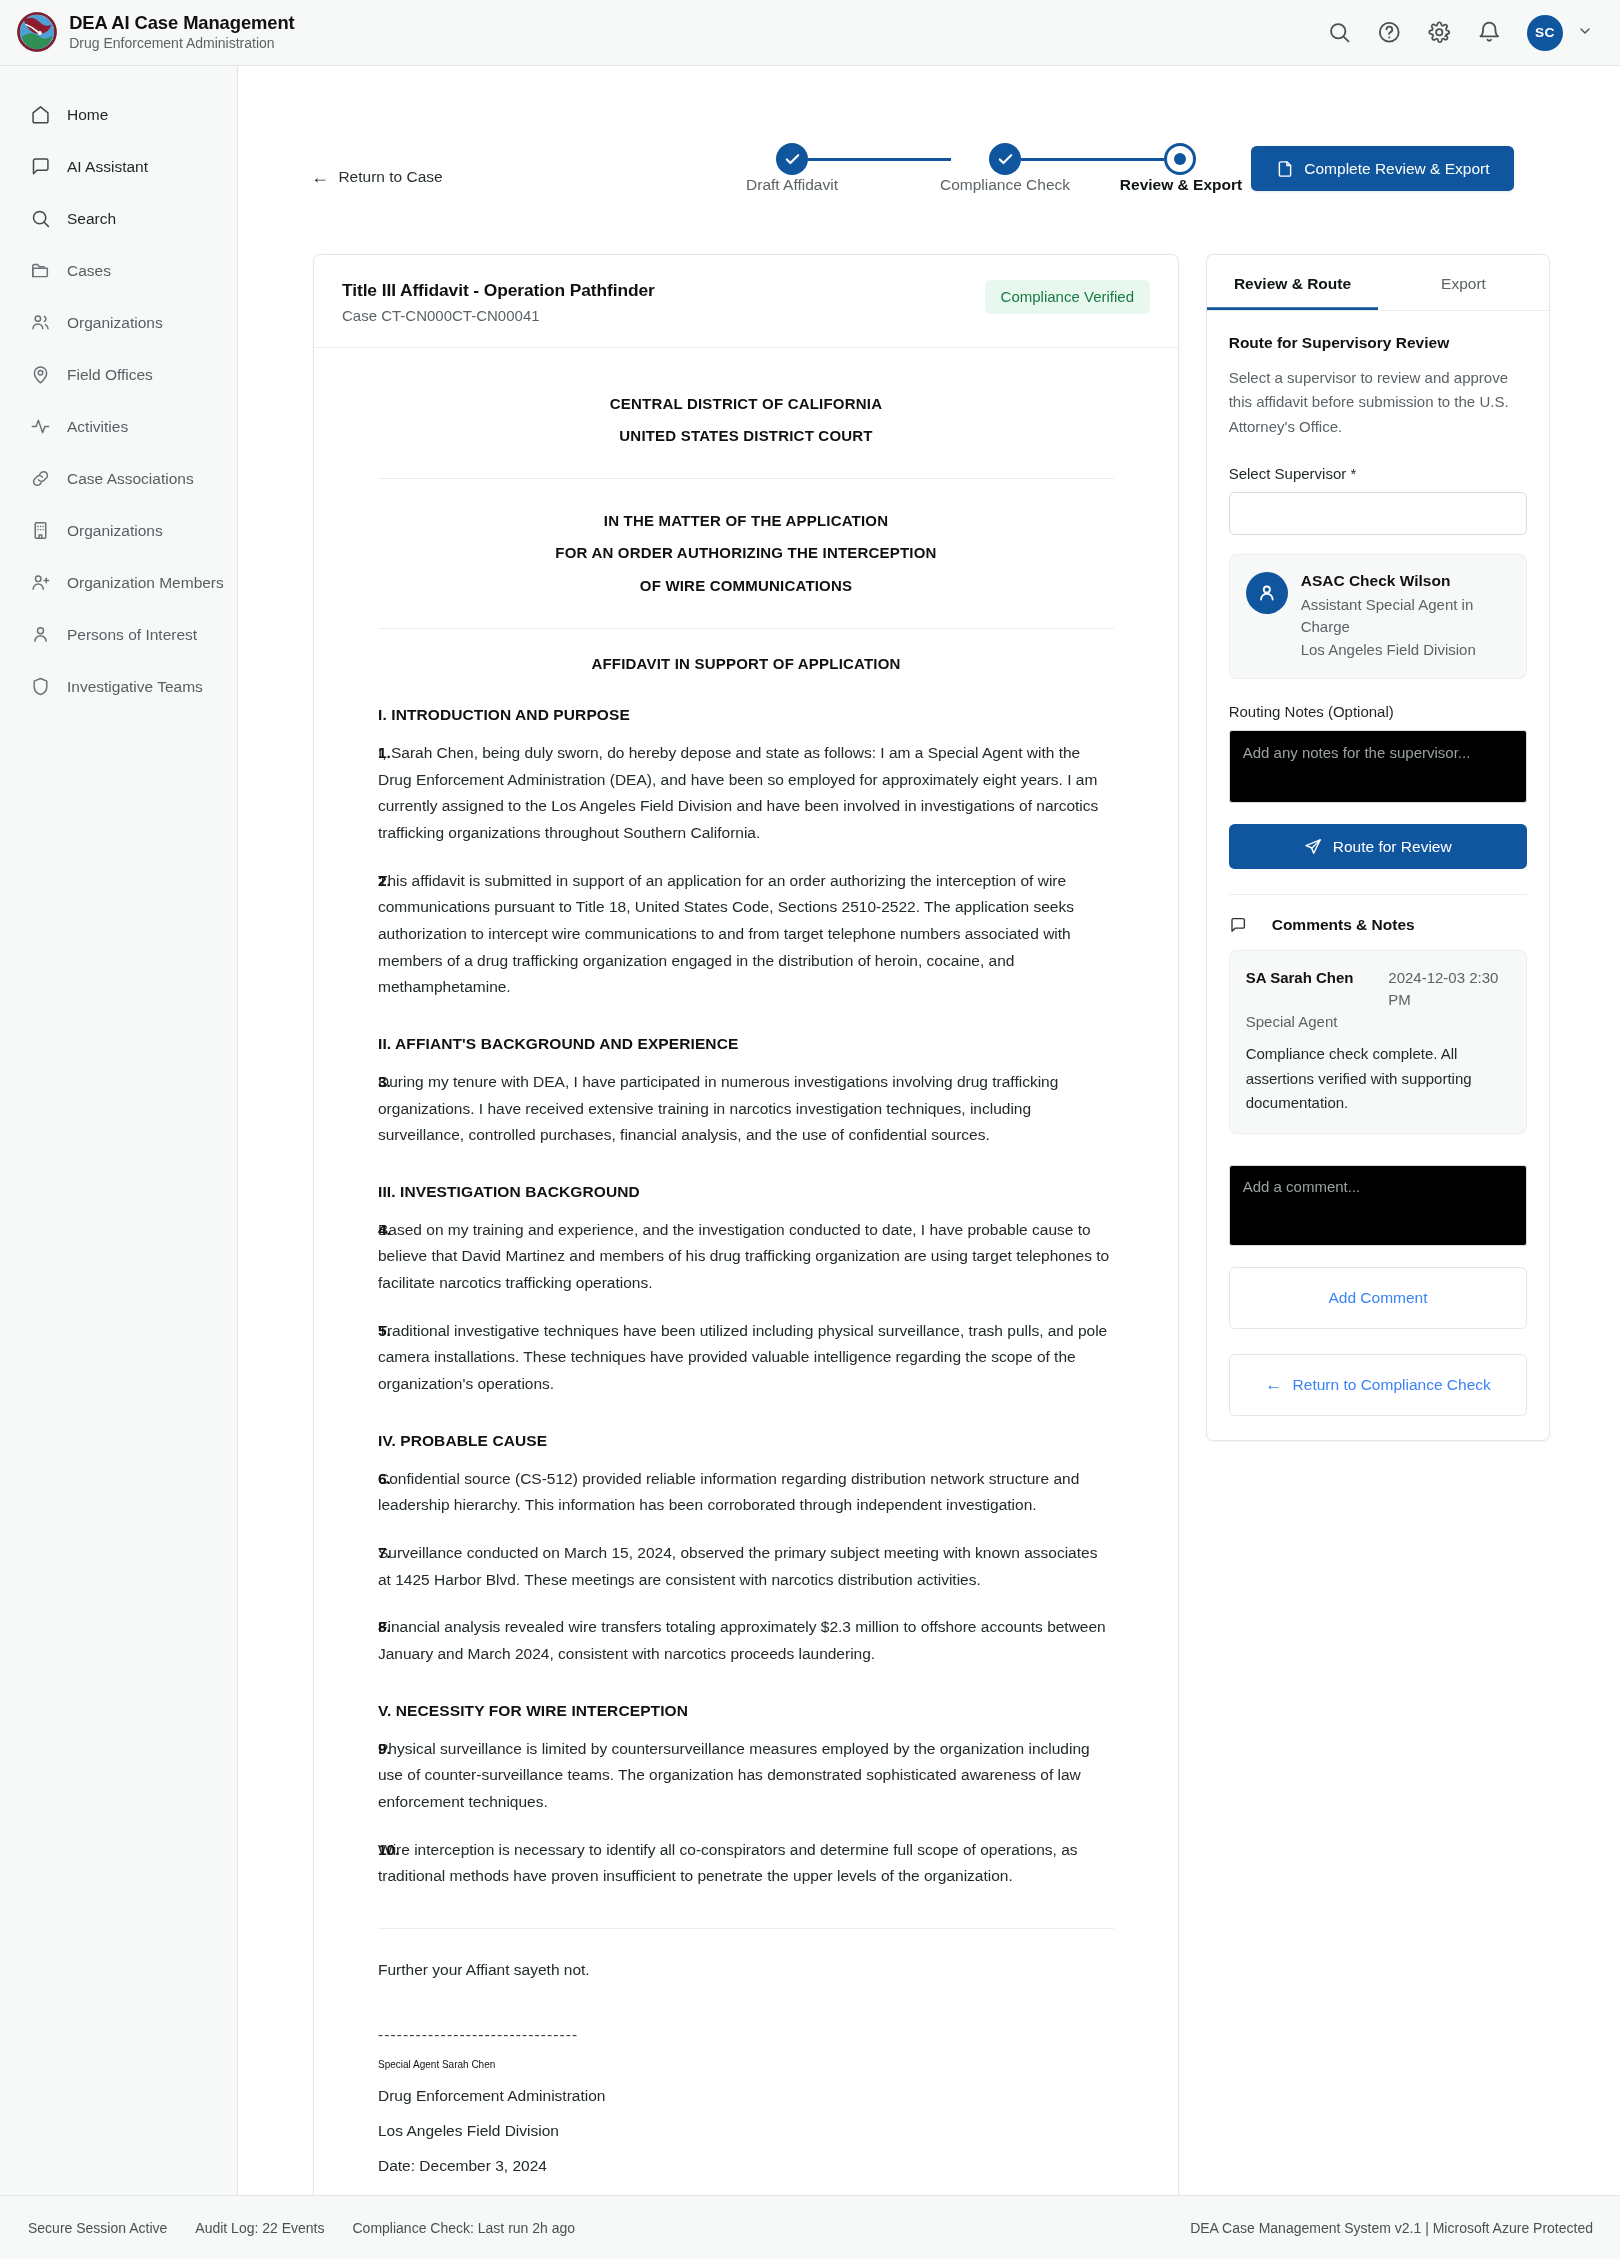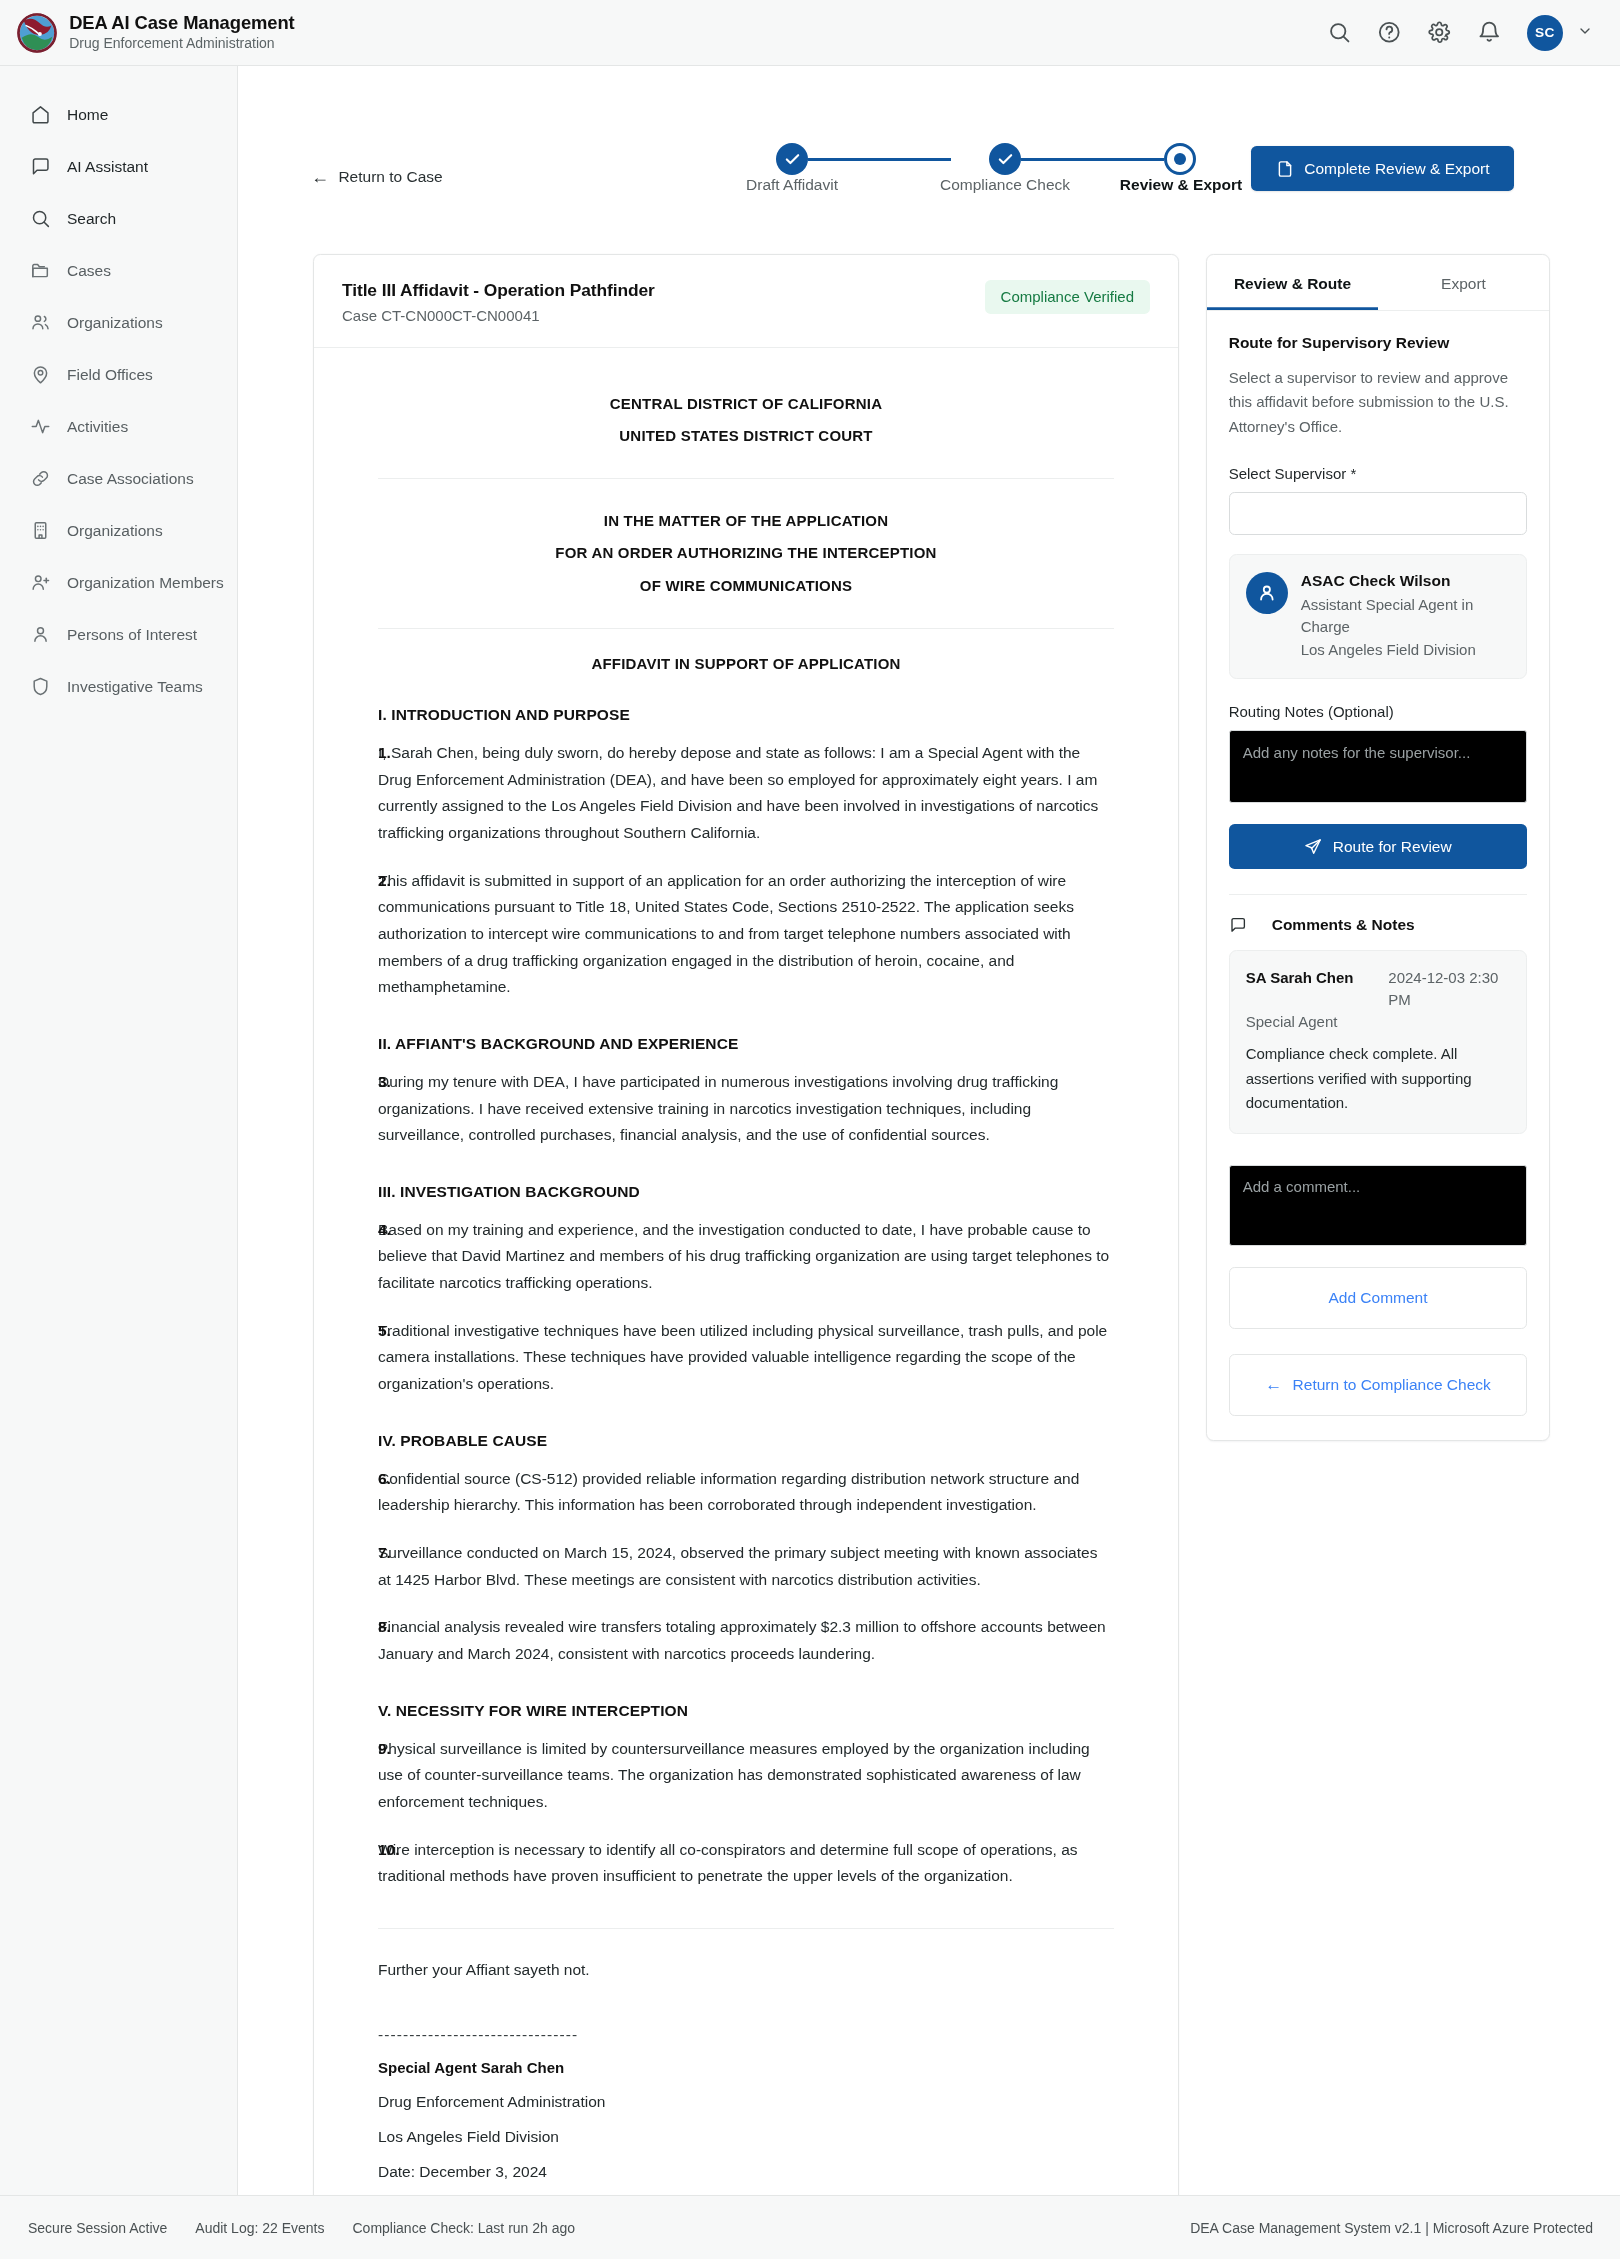--- a/index.html
+++ b/index.html
@@ -11,21 +11,21 @@
     color: #1a1a1a;
     -webkit-font-smoothing: antialiased;
   }
   body { position: relative; overflow: hidden; }
 
   
   .topbar {
     position: absolute; top: 0; left: 0; width: 1621px; height: 66px;
     background: #f7f8f8;
     border-bottom: 0.9px solid #e4e6e6;
-    display: flex; 
+    display: flex; align-items: center;
   }
   .brand { display: flex; align-items: center; padding-left: 17px; gap: 12.2px; }
   .brand-logo { width: 40px; height: 40px; flex: none; position: relative; }
   .brand-text-title {
     font-size: 18.4px; font-weight: bold; color: #111; line-height: 1.15;
     letter-spacing: -0.1px;
   }
   .brand-text-sub { font-size: 14px; color: #5c6466; line-height: 1.3; margin-top: 0.9px; }
 
   .topbar-right {
@@ -170,21 +170,21 @@
   }
   .para .pnum {
     position: absolute; left: 0; top: 0; font-weight: bold; color: #111;
   }
 
   .closing { font-size: 15.5px; color: #232a2c; margin-top: 7.5px; }
   .sigline {
     font-size: 15.5px; color: #3a4143; letter-spacing: 1.1px;
     margin-top: 47px; margin-bottom: 15px;
   }
-  .sig-name { font-size: 15px; font-weight: bold; color: #111; margin-bottom: 17px; }
+  .sig-name { font-size: 10px; font-weight: normal; color: #111; margin-bottom: 17px; }
   .sig-row { font-size: 15.5px; color: #232a2c; margin-bottom: 17px; }
 
   
   .panel {
     width: 344px; background: #fff;
     border: 0.9px solid #e4e6e6; border-radius: 7.5px;
     box-shadow: 0 0.9px 1.9px rgba(16,24,40,.05);
     align-self: flex-start;
   }
   .panel-tabs { display: flex; border-bottom: 0.9px solid #eceeee; }

